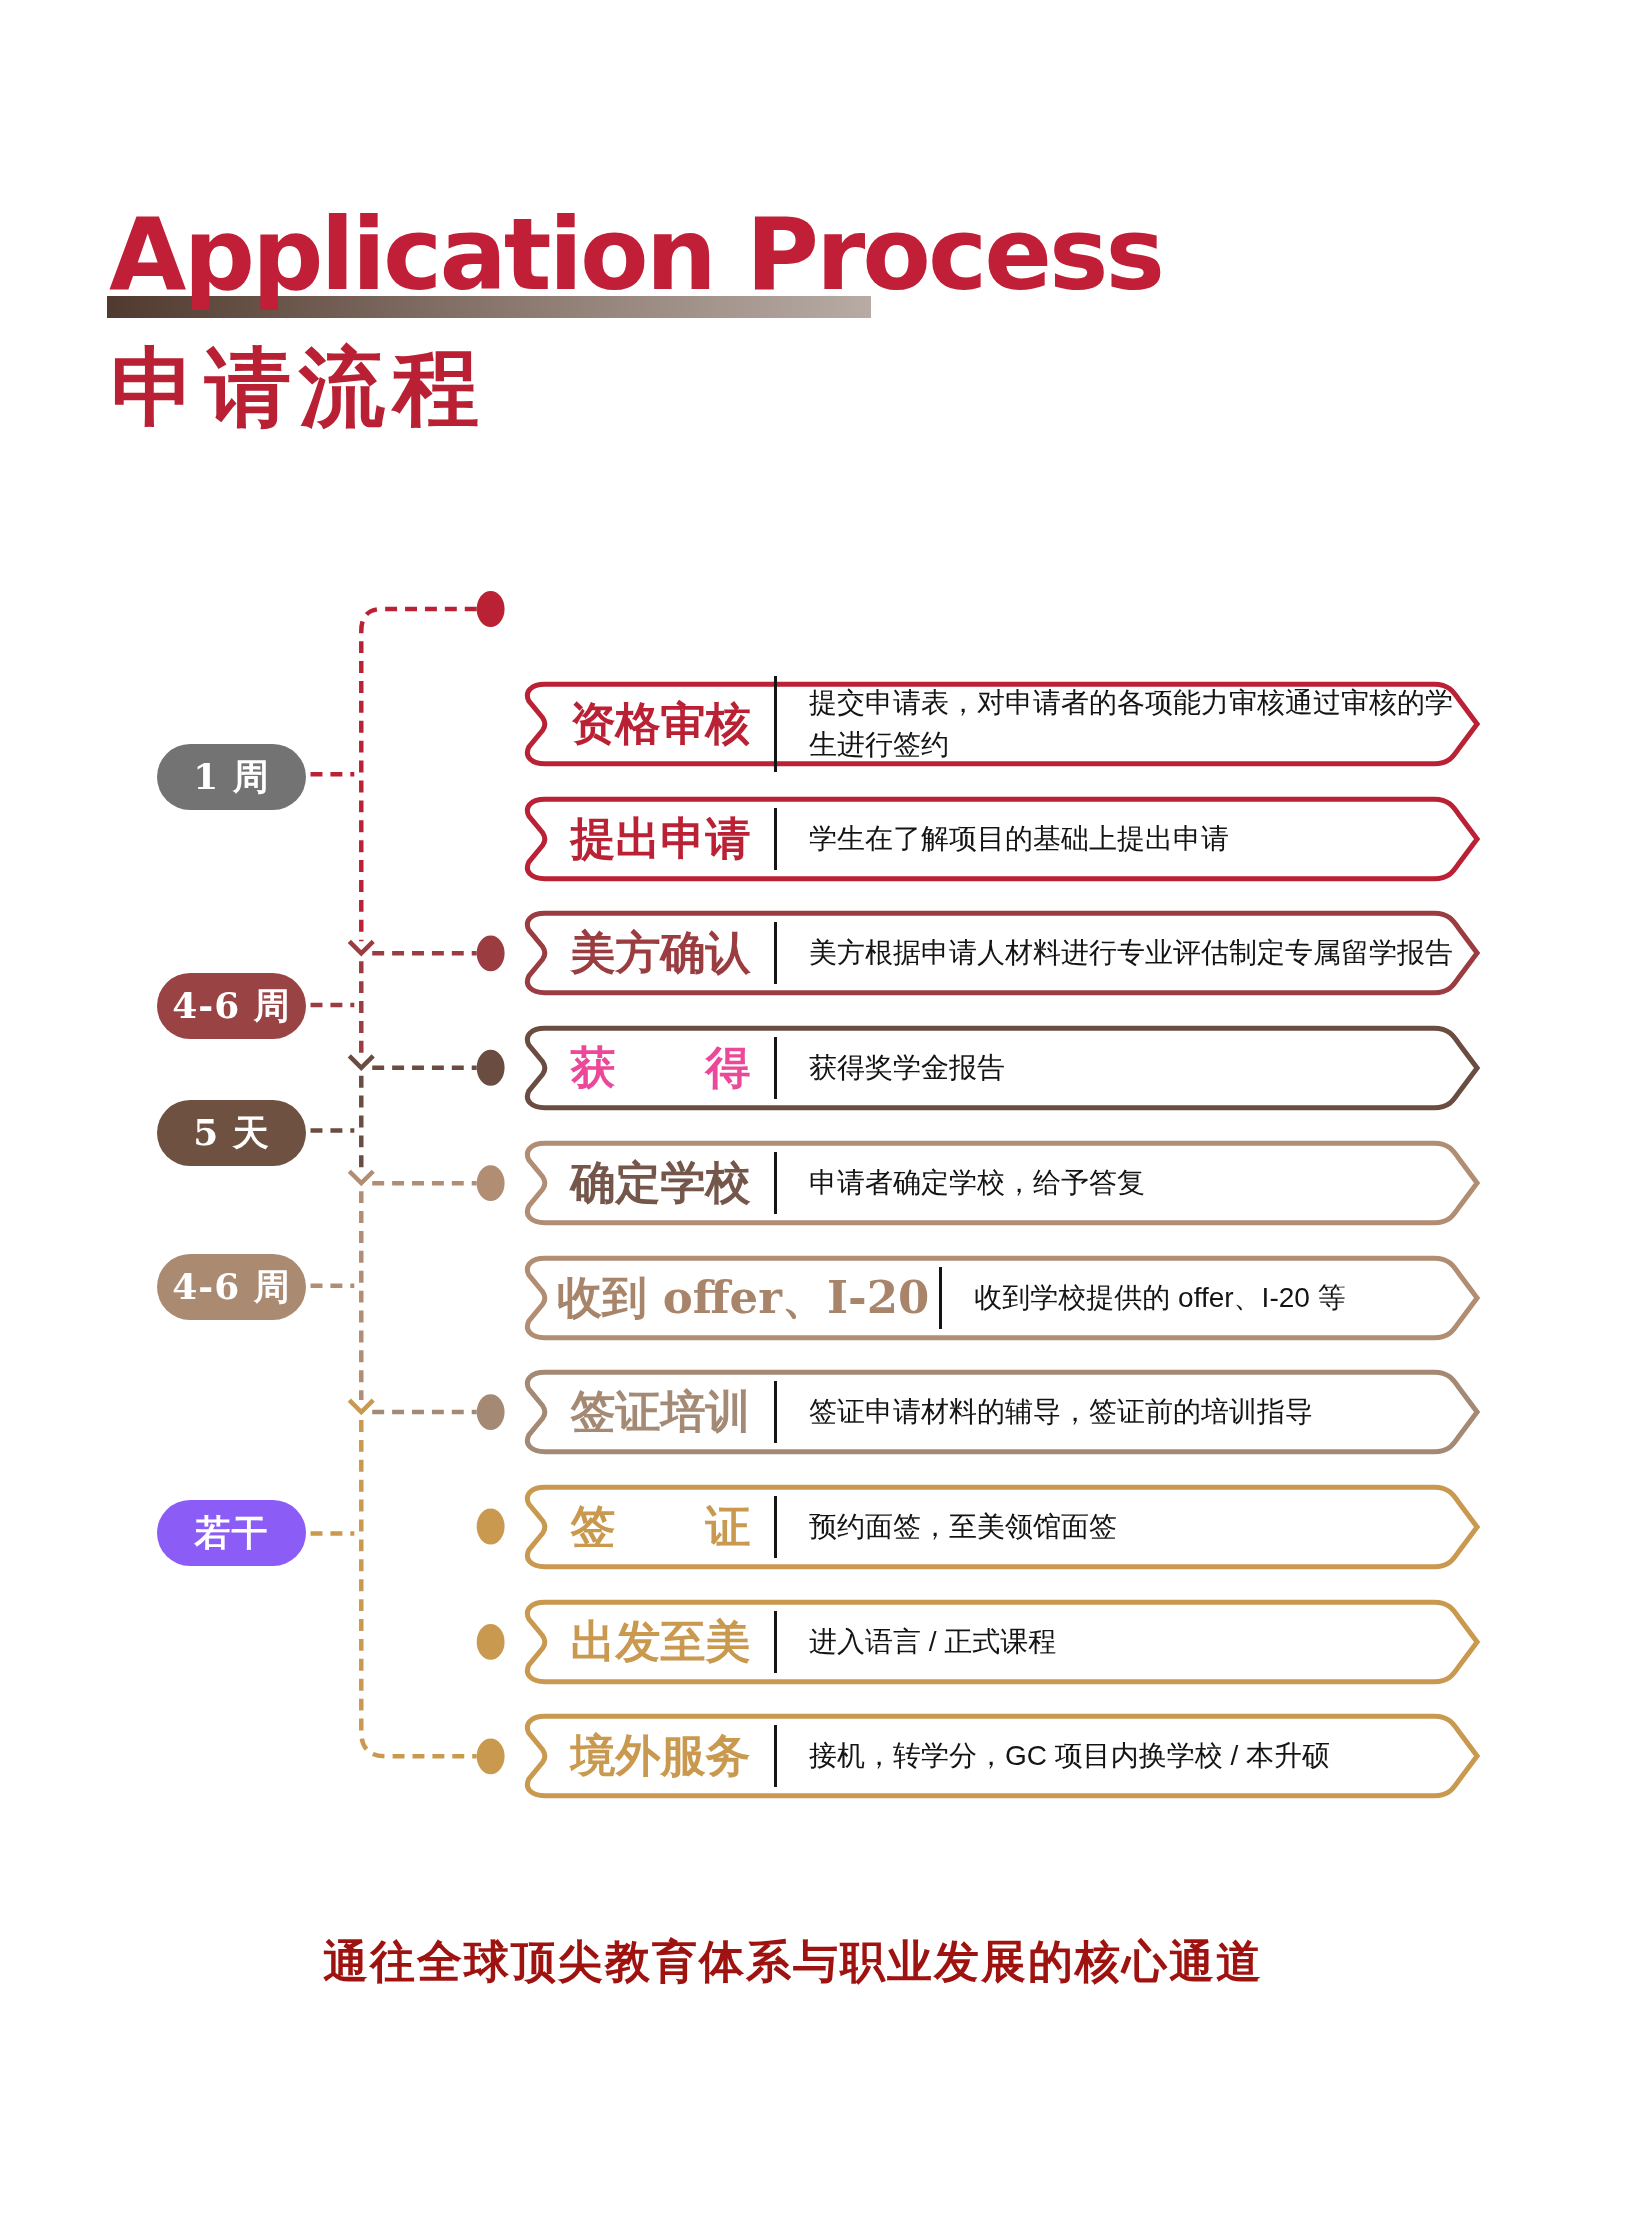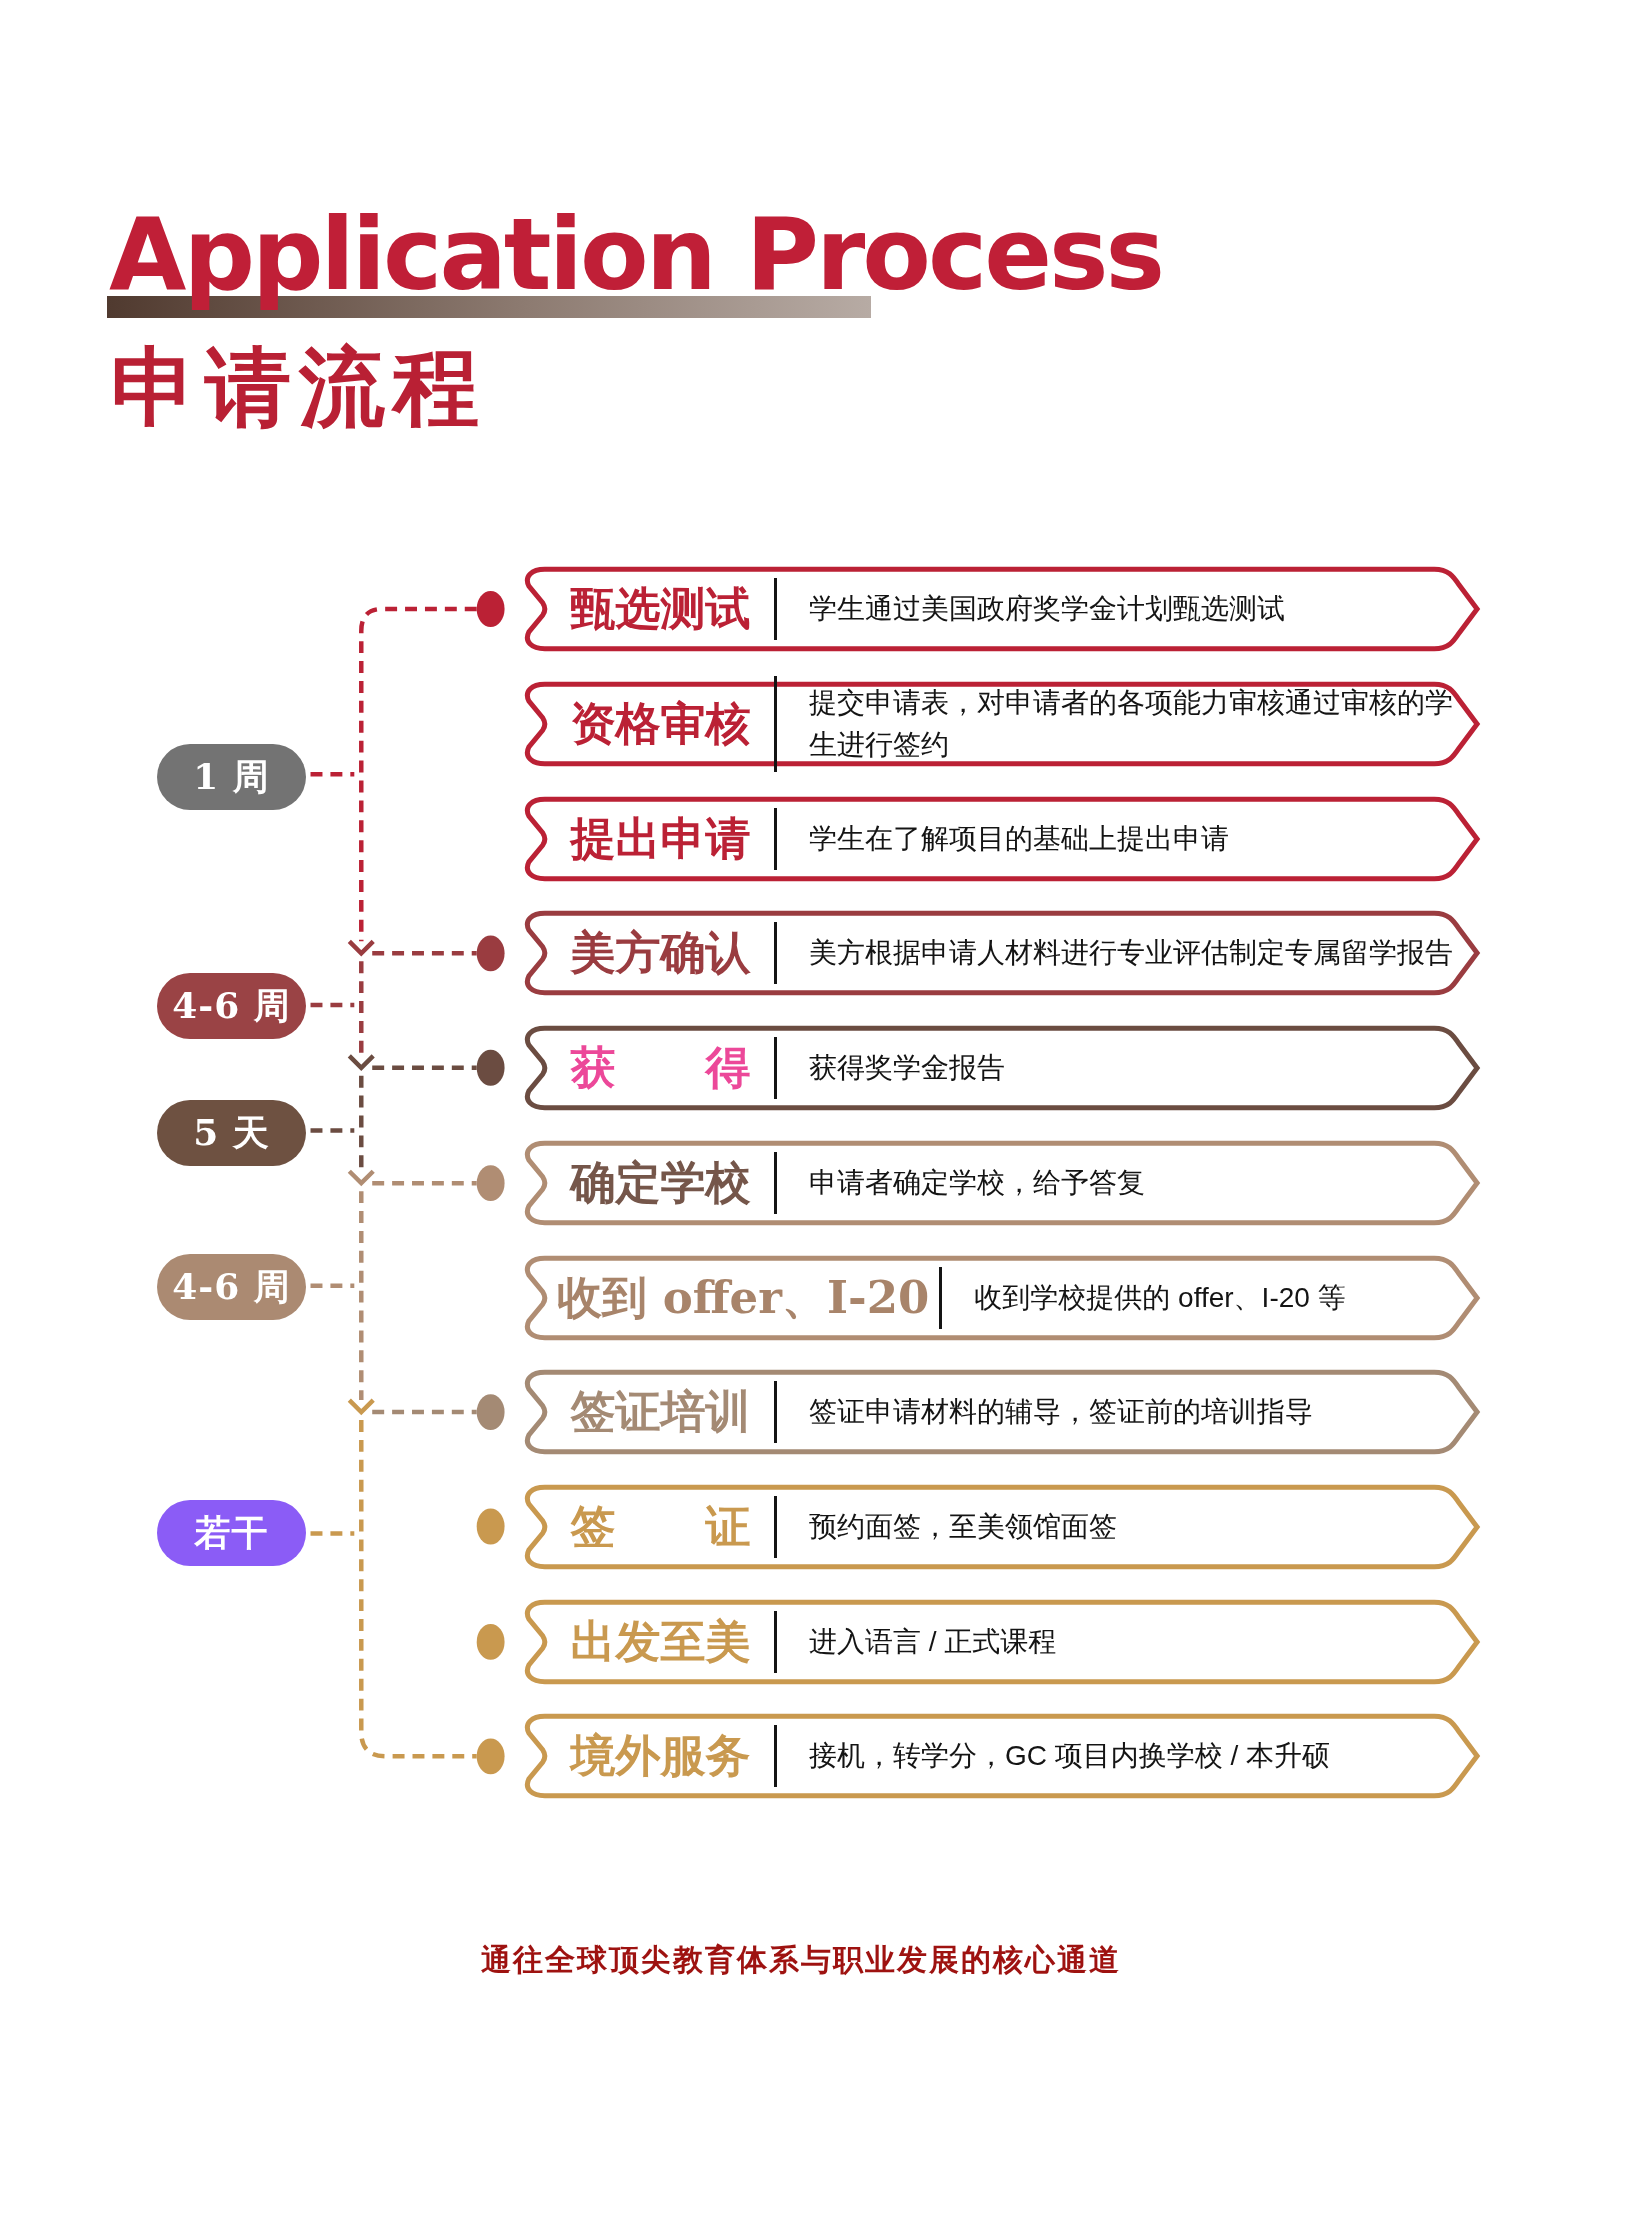--- a/index.html
+++ b/index.html
@@ -56,23 +56,23 @@
   .step-divider{
     flex:0 0 auto;width:3px;height:62px;background:#141414;margin:0 0 0 4px;
   }
   .step-divider.two-line{height:96px;}
   .step-desc{
     margin-left:32px;font-size:28px;line-height:1.5;color:#141414;
     max-width:647px;font-family:"Liberation Sans",sans-serif;
   }
   
   .tagline{
-    position:absolute;left:0;top:1932px;width:1586px;margin:8px;
+    position:absolute;left:0;top:1932px;width:1586px;margin:0;
     text-align:center;
-    font-family:"DejaVu Serif",serif;font-weight:bold;font-size:30px;
+    font-family:"DejaVu Serif",serif;font-weight:bold;font-size:45px;
     letter-spacing:2px;white-space:nowrap;
   }
 </style>
 </head>
 <body>
 
 <div class="page">
 
   <div class="title-bar"></div>
   <h1 class="title-en" style="color: rgb(192, 31, 55);">Application Process</h1>
@@ -122,30 +122,20 @@
   <div class="pill" style="top: 1100px; background: rgb(110, 81, 65);">
       <span>5 天</span>
     </div>
   <div class="pill" style="top: 1254px; background: rgb(171, 138, 114);">
       <span>4-6 周</span>
     </div>
   <div class="pill" style="top: 1500px; background: #8b5cf6;">
       <span>若干</span>
     </div>
 
-  <div class="step" style="top:565px">
-    <svg class="step-shape" viewBox="0 0 993 88">
-        <path d="M 36 4 H 930 C 944 4 949 11 955 20 L 973 44 L 955 68 C 949 77 944 84 930 84 H 36 C 23 84 15 77 20 67 L 34 50 Q 38 44 34 38 L 20 21 C 15 11 23 4 36 4 Z" style="stroke: rgb(187, 33, 53);"></path>
-      </svg>
-    <div class="step-content">
-      <div class="step-label" style="color: rgb(187, 33, 53);">甄选测试</div>
-      <div class="step-divider"></div>
-      <div class="step-desc">学生通过美国政府奖学金计划甄选测试</div>
-    </div>
-  </div>
 
   <div class="step" style="top:680px">
     <svg class="step-shape" viewBox="0 0 993 88">
         <path d="M 36 4 H 930 C 944 4 949 11 955 20 L 973 44 L 955 68 C 949 77 944 84 930 84 H 36 C 23 84 15 77 20 67 L 34 50 Q 38 44 34 38 L 20 21 C 15 11 23 4 36 4 Z" style="stroke: rgb(187, 33, 53);"></path>
       </svg>
     <div class="step-content">
       <div class="step-label" style="color: rgb(187, 33, 53);">资格审核</div>
       <div class="step-divider two-line"></div>
       <div class="step-desc">提交申请表，对申请者的各项能力审核通过审核的学生进行签约</div>
     </div>

